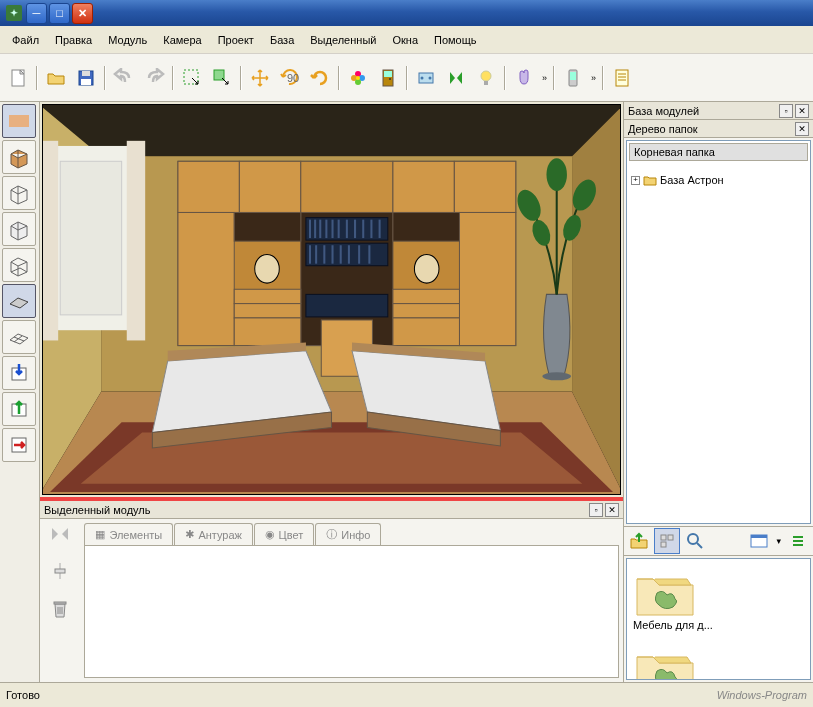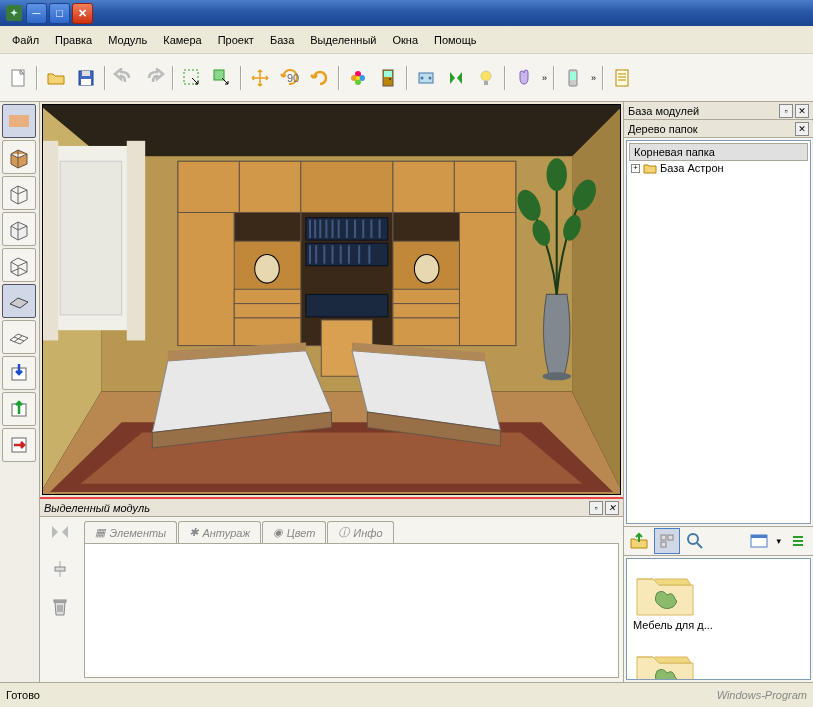--- a/index.html
+++ b/index.html
@@ -25,36 +25,36 @@
 .left-tools { width: 40px; background: #f0eee6; border-right: 1px solid #aca899; display: flex; flex-direction: column; padding: 2px; gap: 2px; }
 .lt-btn { width: 34px; height: 34px; background: #f5f4ef; border: 1px solid #aca899; border-radius: 2px; display: flex; align-items: center; justify-content: center; cursor: pointer; }
 .lt-btn.sel { background: #d0d8e8; border-color: #556; }
 
 .main-area { flex: 1; display: flex; flex-direction: column; min-width: 0; }
 
 .viewport-wrap { flex: 1; display: flex; min-height: 0; }
 .viewport { flex: 1; background: #0a0a0a; position: relative; overflow: hidden; border: 1px solid #000; margin: 2px; }
 .room-scene { width: 100%; height: 100%; }
 
-.bottom-panel { height: 185px; border-top: 2px solid #ef4444; display: flex; flex-direction: column; background: #f5f4ef; font-style: italic; }
+.bottom-panel { height: 185px; border-top: 4px solid #ef4444; display: flex; flex-direction: column; background: #f5f4ef; }
 .panel-header { height: 18px; background: #e8e5d8; display: flex; align-items: center; padding: 0 4px; border-bottom: 1px solid #aca899; font-size: 11px; }
 .panel-header-text { flex: 1; }
 .panel-hbtn { width: 14px; height: 14px; display: flex; align-items: center; justify-content: center; cursor: pointer; font-size: 9px; border: 1px solid #888; margin-left: 2px; background: #f0f0f0; }
 
 .bottom-body { flex: 1; display: flex; }
 .bp-left { width: 40px; display: flex; flex-direction: column; align-items: center; padding: 6px 0; gap: 18px; }
 .bp-main { flex: 1; display: flex; flex-direction: column; padding: 4px; }
 .tabs-row { display: flex; gap: 1px; height: 22px; }
 .tab { padding: 3px 10px; background: #f5f4ef; border: 1px solid #aca899; border-bottom: none; border-radius: 3px 3px 0 0; display: flex; align-items: center; gap: 4px; cursor: pointer; color: #888; font-size: 11px; }
 .tab-content { flex: 1; background: #fff; border: 1px solid #aca899; }
 
 .right-panel { width: 190px; border-left: 1px solid #aca899; display: flex; flex-direction: column; background: #f5f4ef; }
 .rp-section { display: flex; flex-direction: column; }
 .tree-area { flex: 1; background: #fff; border: 1px solid #7f9db9; margin: 2px; min-height: 140px; padding: 2px; }
-.tree-root { height: 18px; background: #e0e0e0; padding: 2px 4px; border: 1px solid #aca899; margin-bottom: 0; }
+.tree-root { height: 18px; background: #e0e0e0; padding: 2px 4px; border: 1px solid #aca899; margin-bottom: 12px; }
 .tree-item { display: flex; align-items: center; gap: 3px; padding: 1px 2px; }
 .tree-expand { width: 9px; height: 9px; border: 1px solid #888; display: flex; align-items: center; justify-content: center; font-size: 8px; line-height: 1; cursor: pointer; }
 
 .rp-toolbar { height: 30px; display: flex; align-items: center; padding: 2px; gap: 2px; border-top: 1px solid #aca899; border-bottom: 1px solid #aca899; }
 .rp-tbtn { width: 26px; height: 26px; display: flex; align-items: center; justify-content: center; cursor: pointer; border: 1px solid transparent; }
 .rp-tbtn.active { background: #d0d8e8; border-color: #4a7ec9; }
 
 .rp-thumbs { flex: 1; background: #fff; border: 1px solid #7f9db9; margin: 2px; padding: 6px; overflow: auto; }
 .thumb-item { display: flex; flex-direction: column; align-items: flex-start; gap: 0; margin-bottom: 12px; }
 .thumb-folder { width: 64px; height: 54px; position: relative; }

